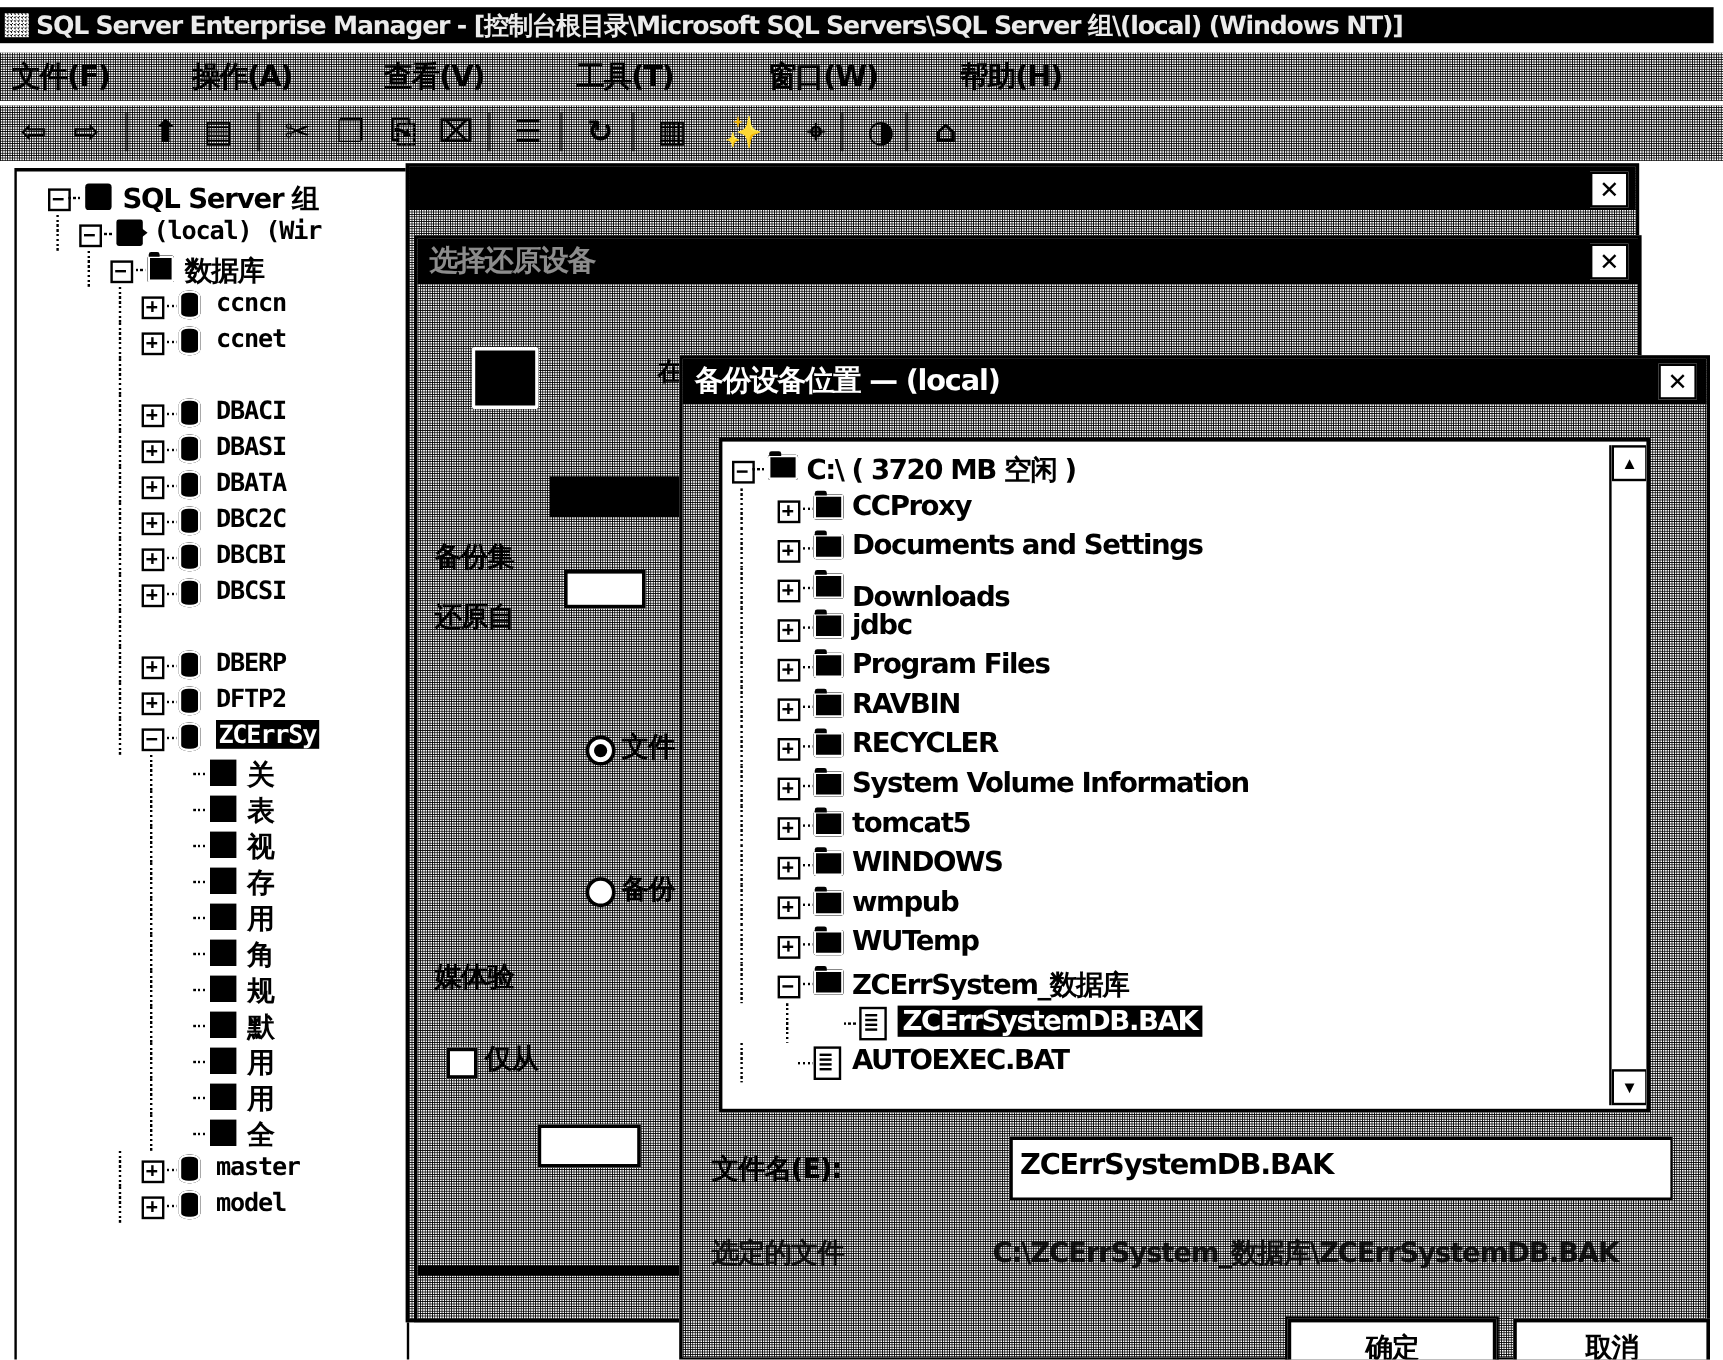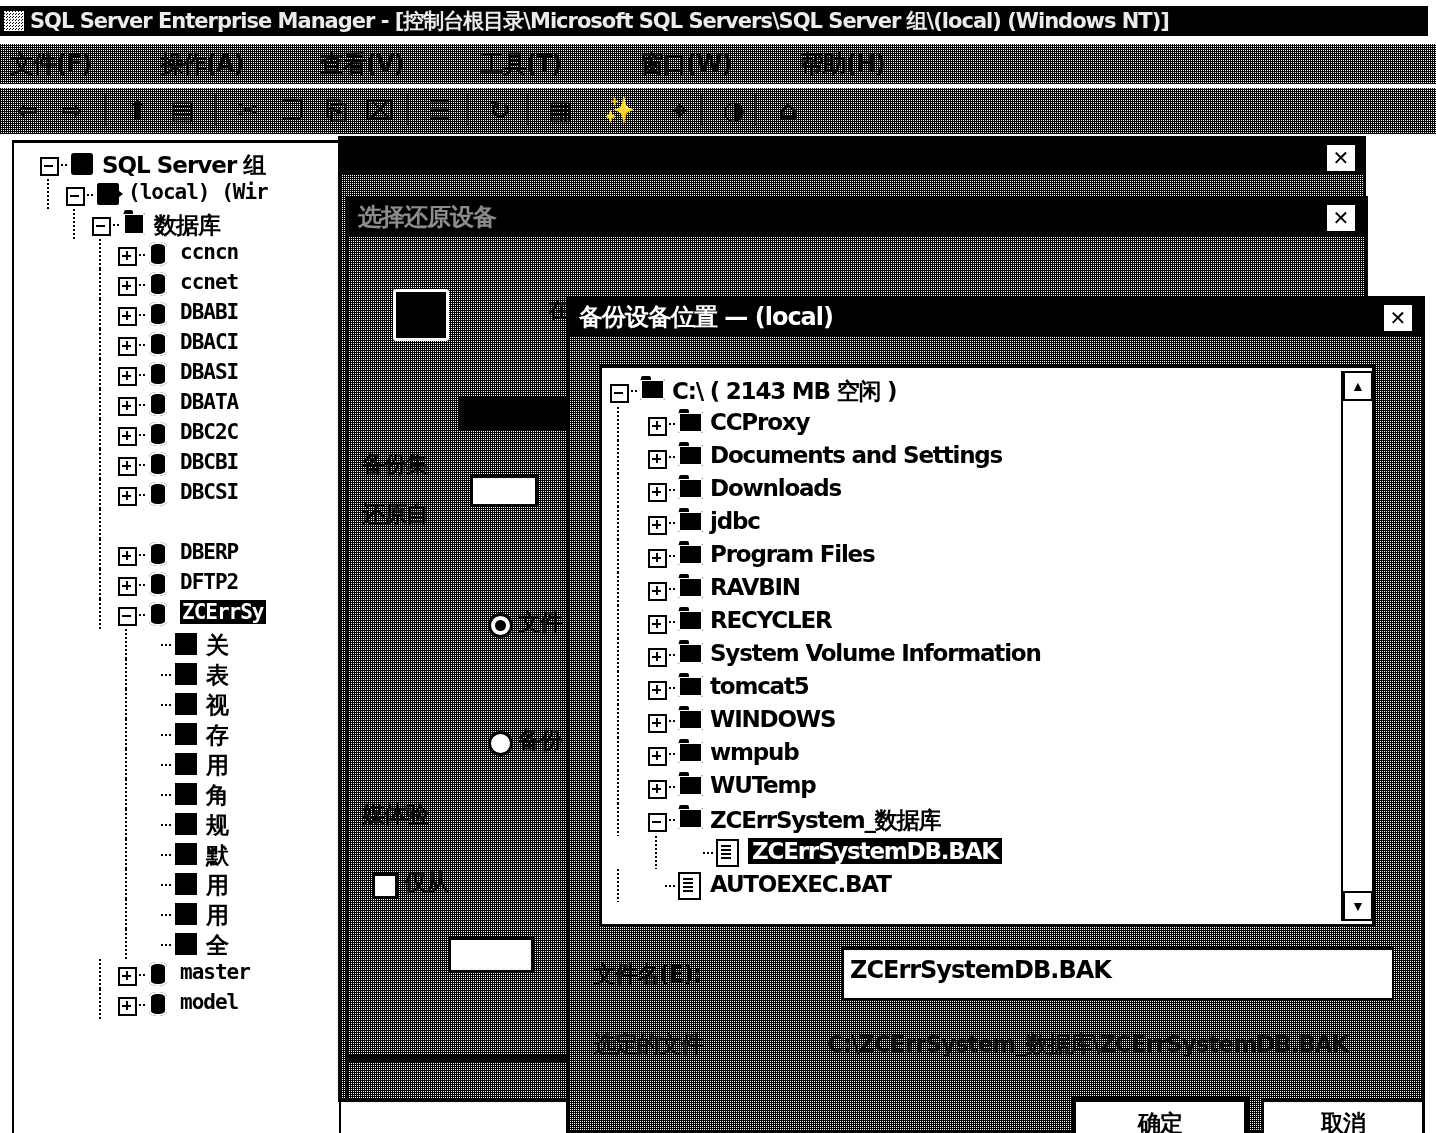--- a/index.html
+++ b/index.html
@@ -313,26 +313,20 @@
           <div class="tlabel" style="left: 166px;">ccncn</div>
         </div>
         <div class="tline-v" style="left: 85px; top: 96px; height: 30px;"></div>
         <div class="tnode" style="left: 0px; top: 126px; width: 100%;">
           <div class="exp plus" style="left: 104px;"></div>
           <div class="tline-h" style="left: 121px; top: 15px; width: 12px;"></div>
           <div class="ico ico-db" style="left: 135px;"></div>
           <div class="tlabel" style="left: 166px;">ccnet</div>
         </div>
         <div class="tline-v" style="left: 85px; top: 126px; height: 30px;"></div>
-        <div class="tnode" style="left: 0px; top: 156px; width: 100%;">
-          <div class="exp plus" style="left: 104px;"></div>
-          <div class="tline-h" style="left: 121px; top: 15px; width: 12px;"></div>
-          <div class="ico ico-db" style="left: 135px;"></div>
-          <div class="tlabel" style="left: 166px;">DBABI</div>
-        </div>
         <div class="tline-v" style="left: 85px; top: 156px; height: 30px;"></div>
         <div class="tnode" style="left: 0px; top: 186px; width: 100%;">
           <div class="exp plus" style="left: 104px;"></div>
           <div class="tline-h" style="left: 121px; top: 15px; width: 12px;"></div>
           <div class="ico ico-db" style="left: 135px;"></div>
           <div class="tlabel" style="left: 166px;">DBACI</div>
         </div>
         <div class="tline-v" style="left: 85px; top: 186px; height: 30px;"></div>
         <div class="tnode" style="left: 0px; top: 216px; width: 100%;">
           <div class="exp plus" style="left: 104px;"></div>
@@ -523,41 +517,41 @@
     </div>
 
     <div class="dlg-file-body dither">
 
       <div class="filelist">
         <div id="file-tree" style="position:absolute;left:0;top:0;right:0;bottom:0;">
             <div class="fnode" style="left: 0px; top: 6px; width: 100%;">
               <div class="fexp" style="left: 8px;"></div>
               <div class="tline-h" style="left: 25px; top: 16px; width: 12px;"></div>
               <div class="fico fico-folder" style="left: 38px;"></div>
-              <div class="fname" style="left: 70px;">C:\ ( 2143 MB 空闲 )</div>
+              <div class="fname" style="left: 70px;">C:\ ( 3720 MB 空闲 )</div>
             </div>
             <div class="fnode" style="left: 0px; top: 39px; width: 100%;">
               <div class="fexp plus" style="left: 46px;"></div>
               <div class="tline-h" style="left: 63px; top: 16px; width: 12px;"></div>
               <div class="fico fico-folder" style="left: 76px;"></div>
               <div class="fname" style="left: 108px;">CCProxy</div>
             </div>
             <div class="tline-v" style="left: 15px; top: 39px; height: 33px;"></div>
             <div class="fnode" style="left: 0px; top: 72px; width: 100%;">
               <div class="fexp plus" style="left: 46px;"></div>
               <div class="tline-h" style="left: 63px; top: 16px; width: 12px;"></div>
               <div class="fico fico-folder" style="left: 76px;"></div>
               <div class="fname" style="left: 108px;">Documents and Settings</div>
             </div>
             <div class="tline-v" style="left: 15px; top: 72px; height: 33px;"></div>
             <div class="fnode" style="left: 0px; top: 105px; width: 100%;">
               <div class="fexp plus" style="left: 46px;"></div>
               <div class="tline-h" style="left: 63px; top: 16px; width: 12px;"></div>
               <div class="fico fico-folder" style="left: 76px;"></div>
-              <div class="fname" style="left: 108px;">Downloads</div>
+              <div class="fname" style="left: 108px; margin-top: 10px;">Downloads</div>
             </div>
             <div class="tline-v" style="left: 15px; top: 105px; height: 33px;"></div>
             <div class="fnode" style="left: 0px; top: 138px; width: 100%;">
               <div class="fexp plus" style="left: 46px;"></div>
               <div class="tline-h" style="left: 63px; top: 16px; width: 12px;"></div>
               <div class="fico fico-folder" style="left: 76px;"></div>
               <div class="fname" style="left: 108px;">jdbc</div>
             </div>
             <div class="tline-v" style="left: 15px; top: 138px; height: 33px;"></div>
             <div class="fnode" style="left: 0px; top: 171px; width: 100%;">

